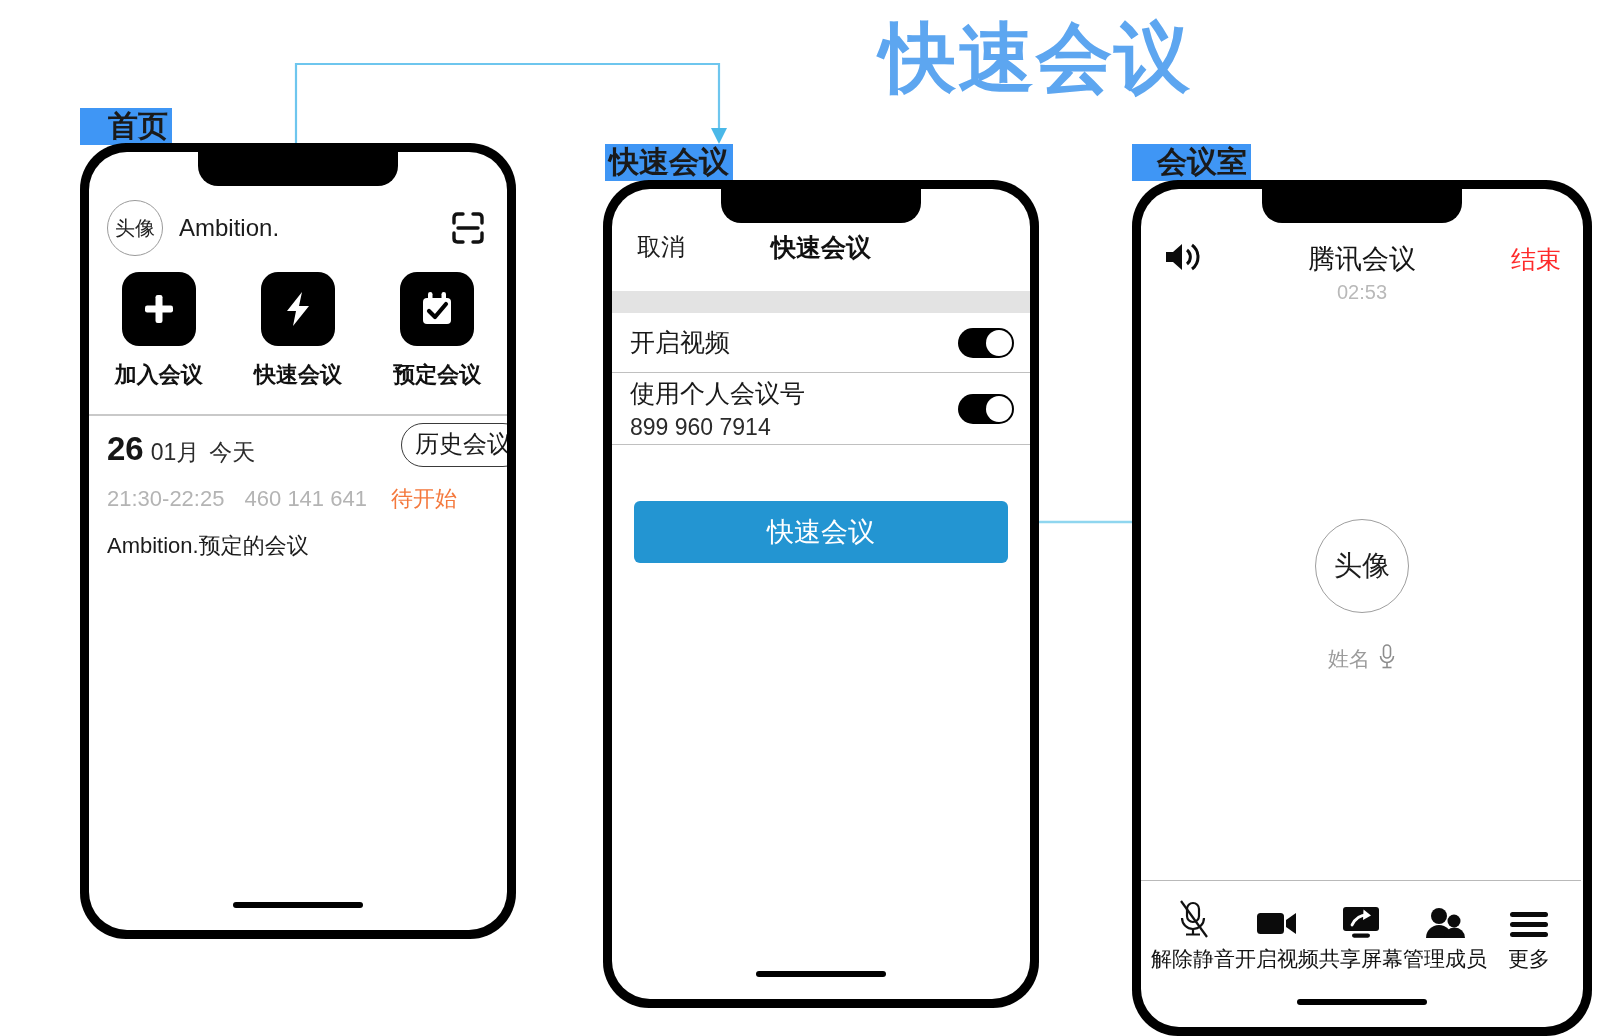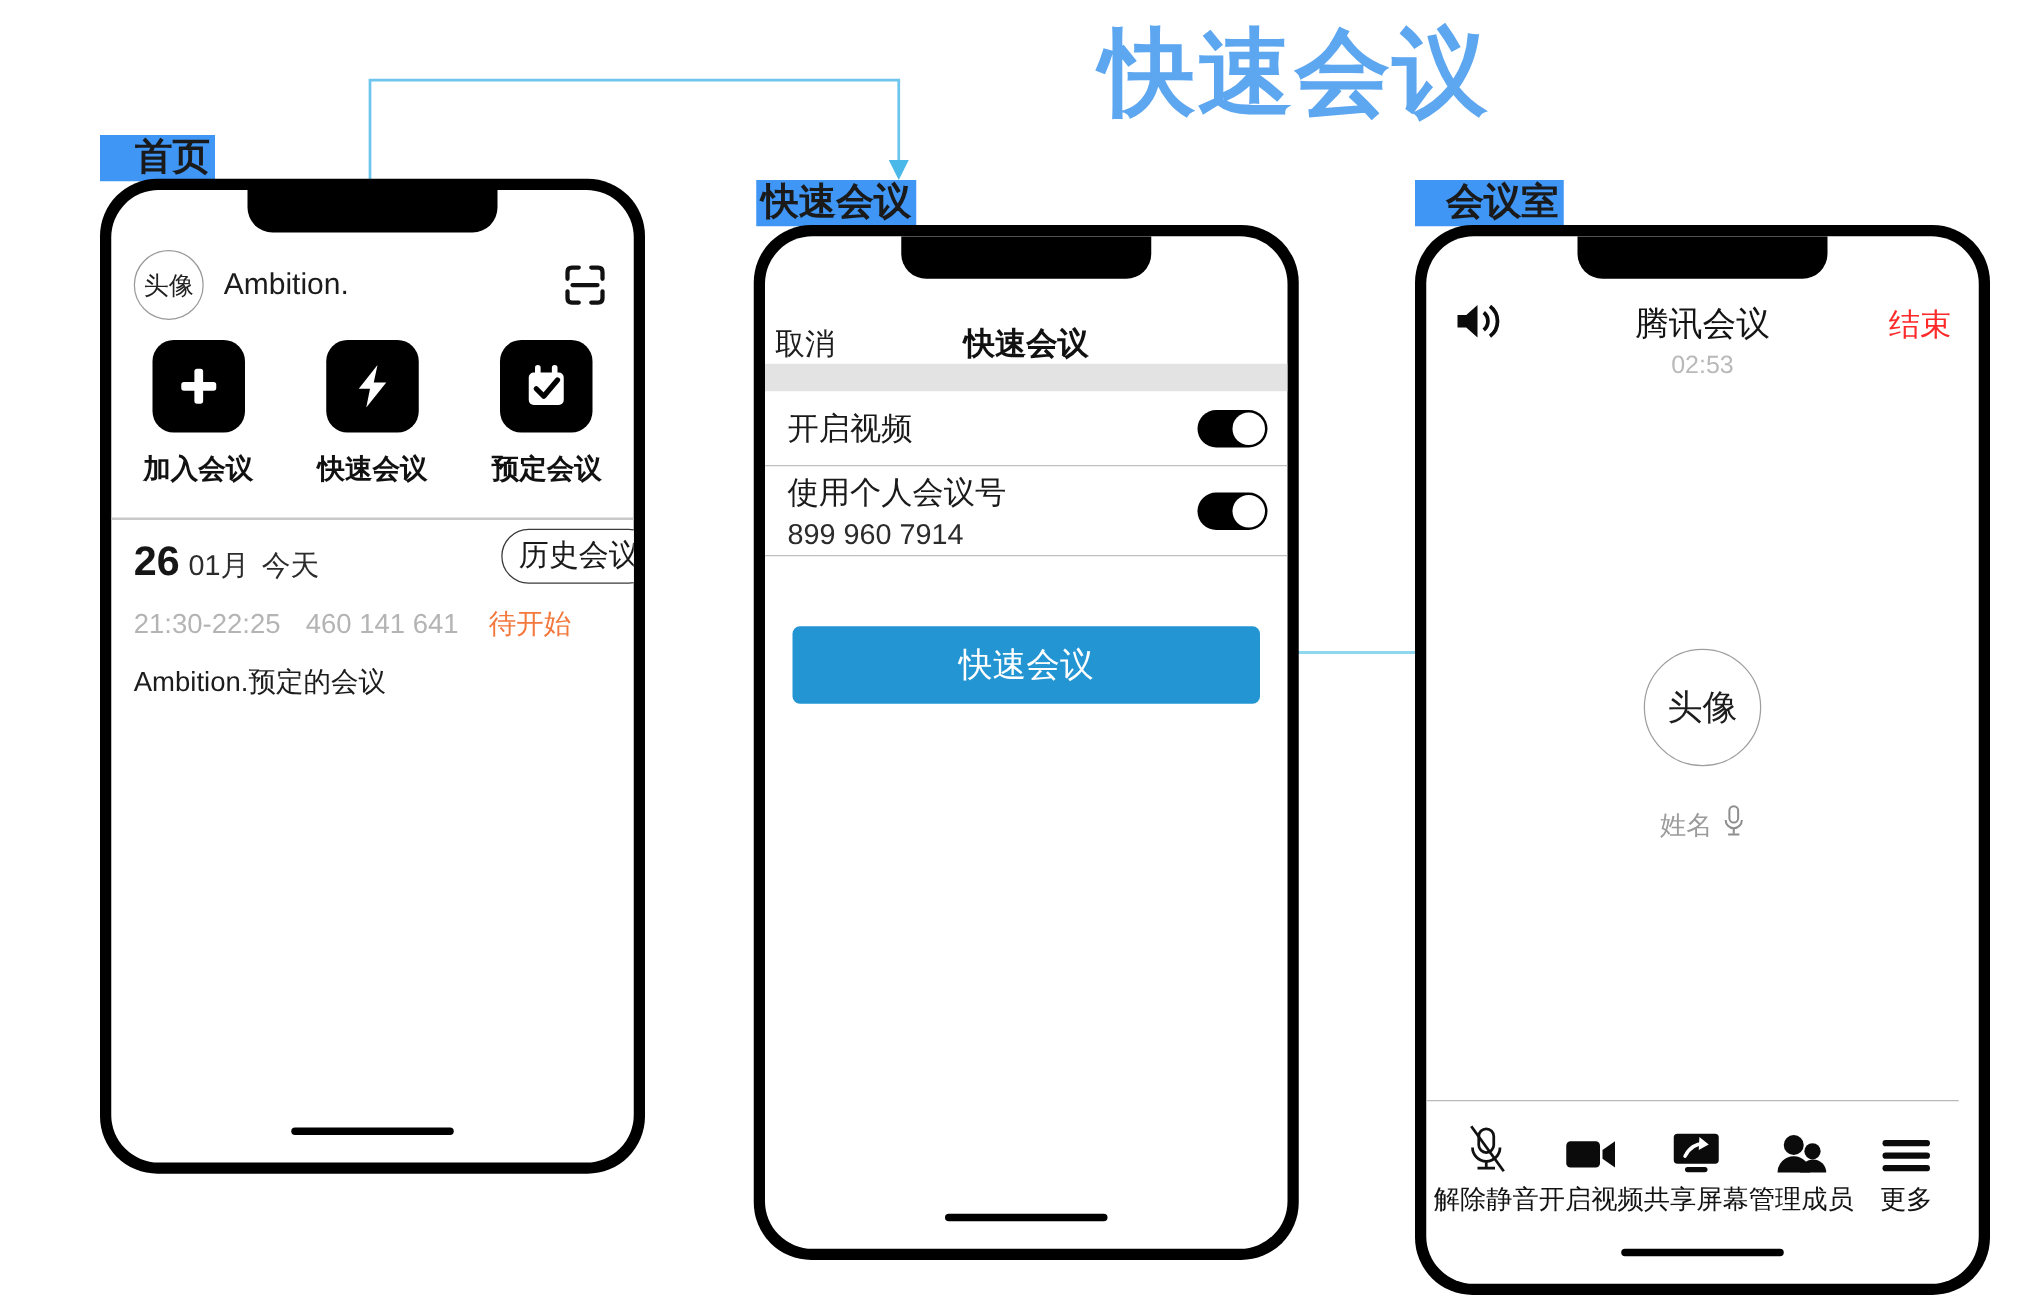--- a/index.html
+++ b/index.html
@@ -181,22 +181,22 @@
     padding: 0 18px;
     font-size: 22px;
     color: #1c1c1c;
   }
 
   
   .q-navbar {
     position: absolute;
     left: 0; right: 0; top: 42px;
     height: 60px;
-    display: flex; align-items: flex-end;
-    padding: 0 8px;
+    display: flex; align-items: flex-start;
+    padding: 0 25px;
     box-sizing: border-box;
   }
   .q-cancel { font-size: 24px; color: #1d1d1d; }
   .q-title {
     position: absolute; left: 0; right: 0; text-align: center;
     font-size: 25px; font-weight: bold; color: #111;
     pointer-events: none;
   }
   .q-graybar {
     position: absolute; left: 0; right: 0; top: 102px;
@@ -278,24 +278,24 @@
     font-size: 28px; color: #1d1d1d;
   }
   .r-nameline {
     margin-top: 30px;
     display: flex; align-items: center; gap: 8px;
   }
   .r-name { font-size: 21px; color: #9b9b9b; }
 
   .r-toolbar {
     position: absolute;
-    left: 0; right: 16px; bottom: 54px;
+    left: 0; right: 2px; bottom: 54px;
     border-top: 1.4px solid #b9b9b9;
     padding-top: 18px;
-    display: flex; justify-content: flex-end; align-items: flex-end;
+    display: flex; justify-content: center; align-items: flex-end;
   }
   .r-tool {
     display: flex; flex-direction: column; align-items: center;
     width: 84px;
   }
   .r-tool-icon { height: 40px; display: flex; align-items: flex-end; justify-content: center; }
   .r-tool-label {
     margin-top: 6px;
     font-size: 21px;
     color: #131313;

